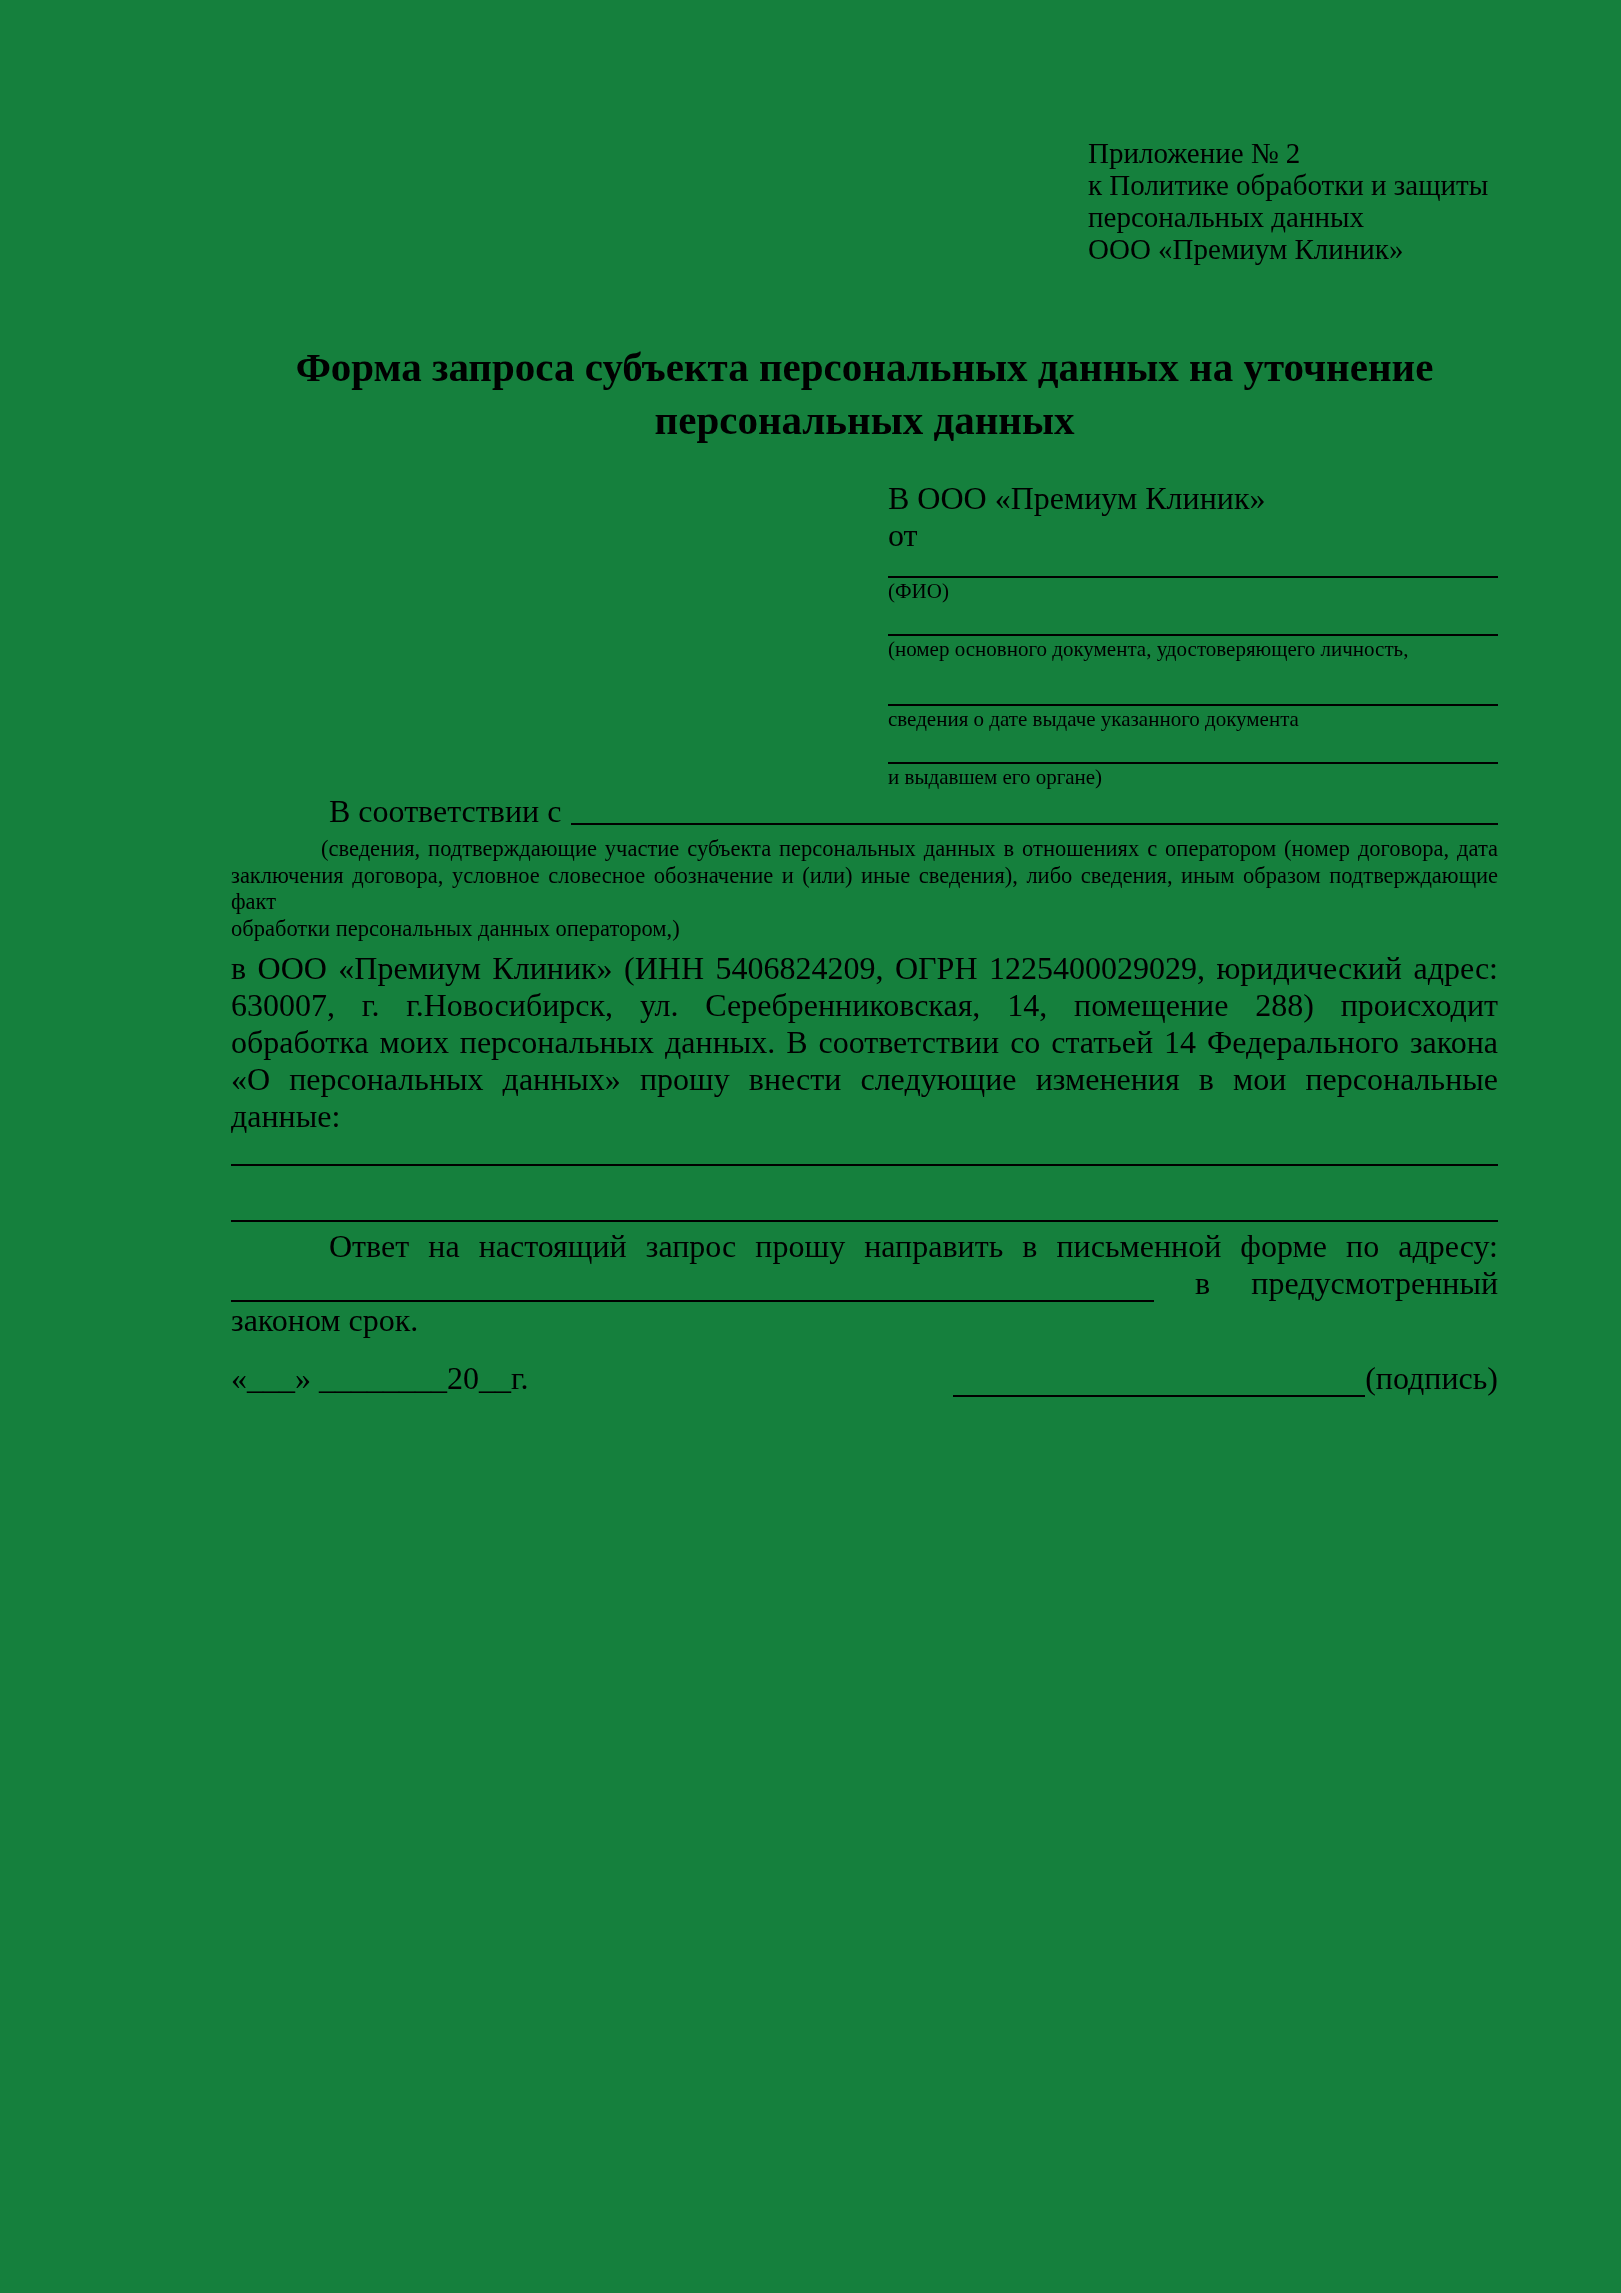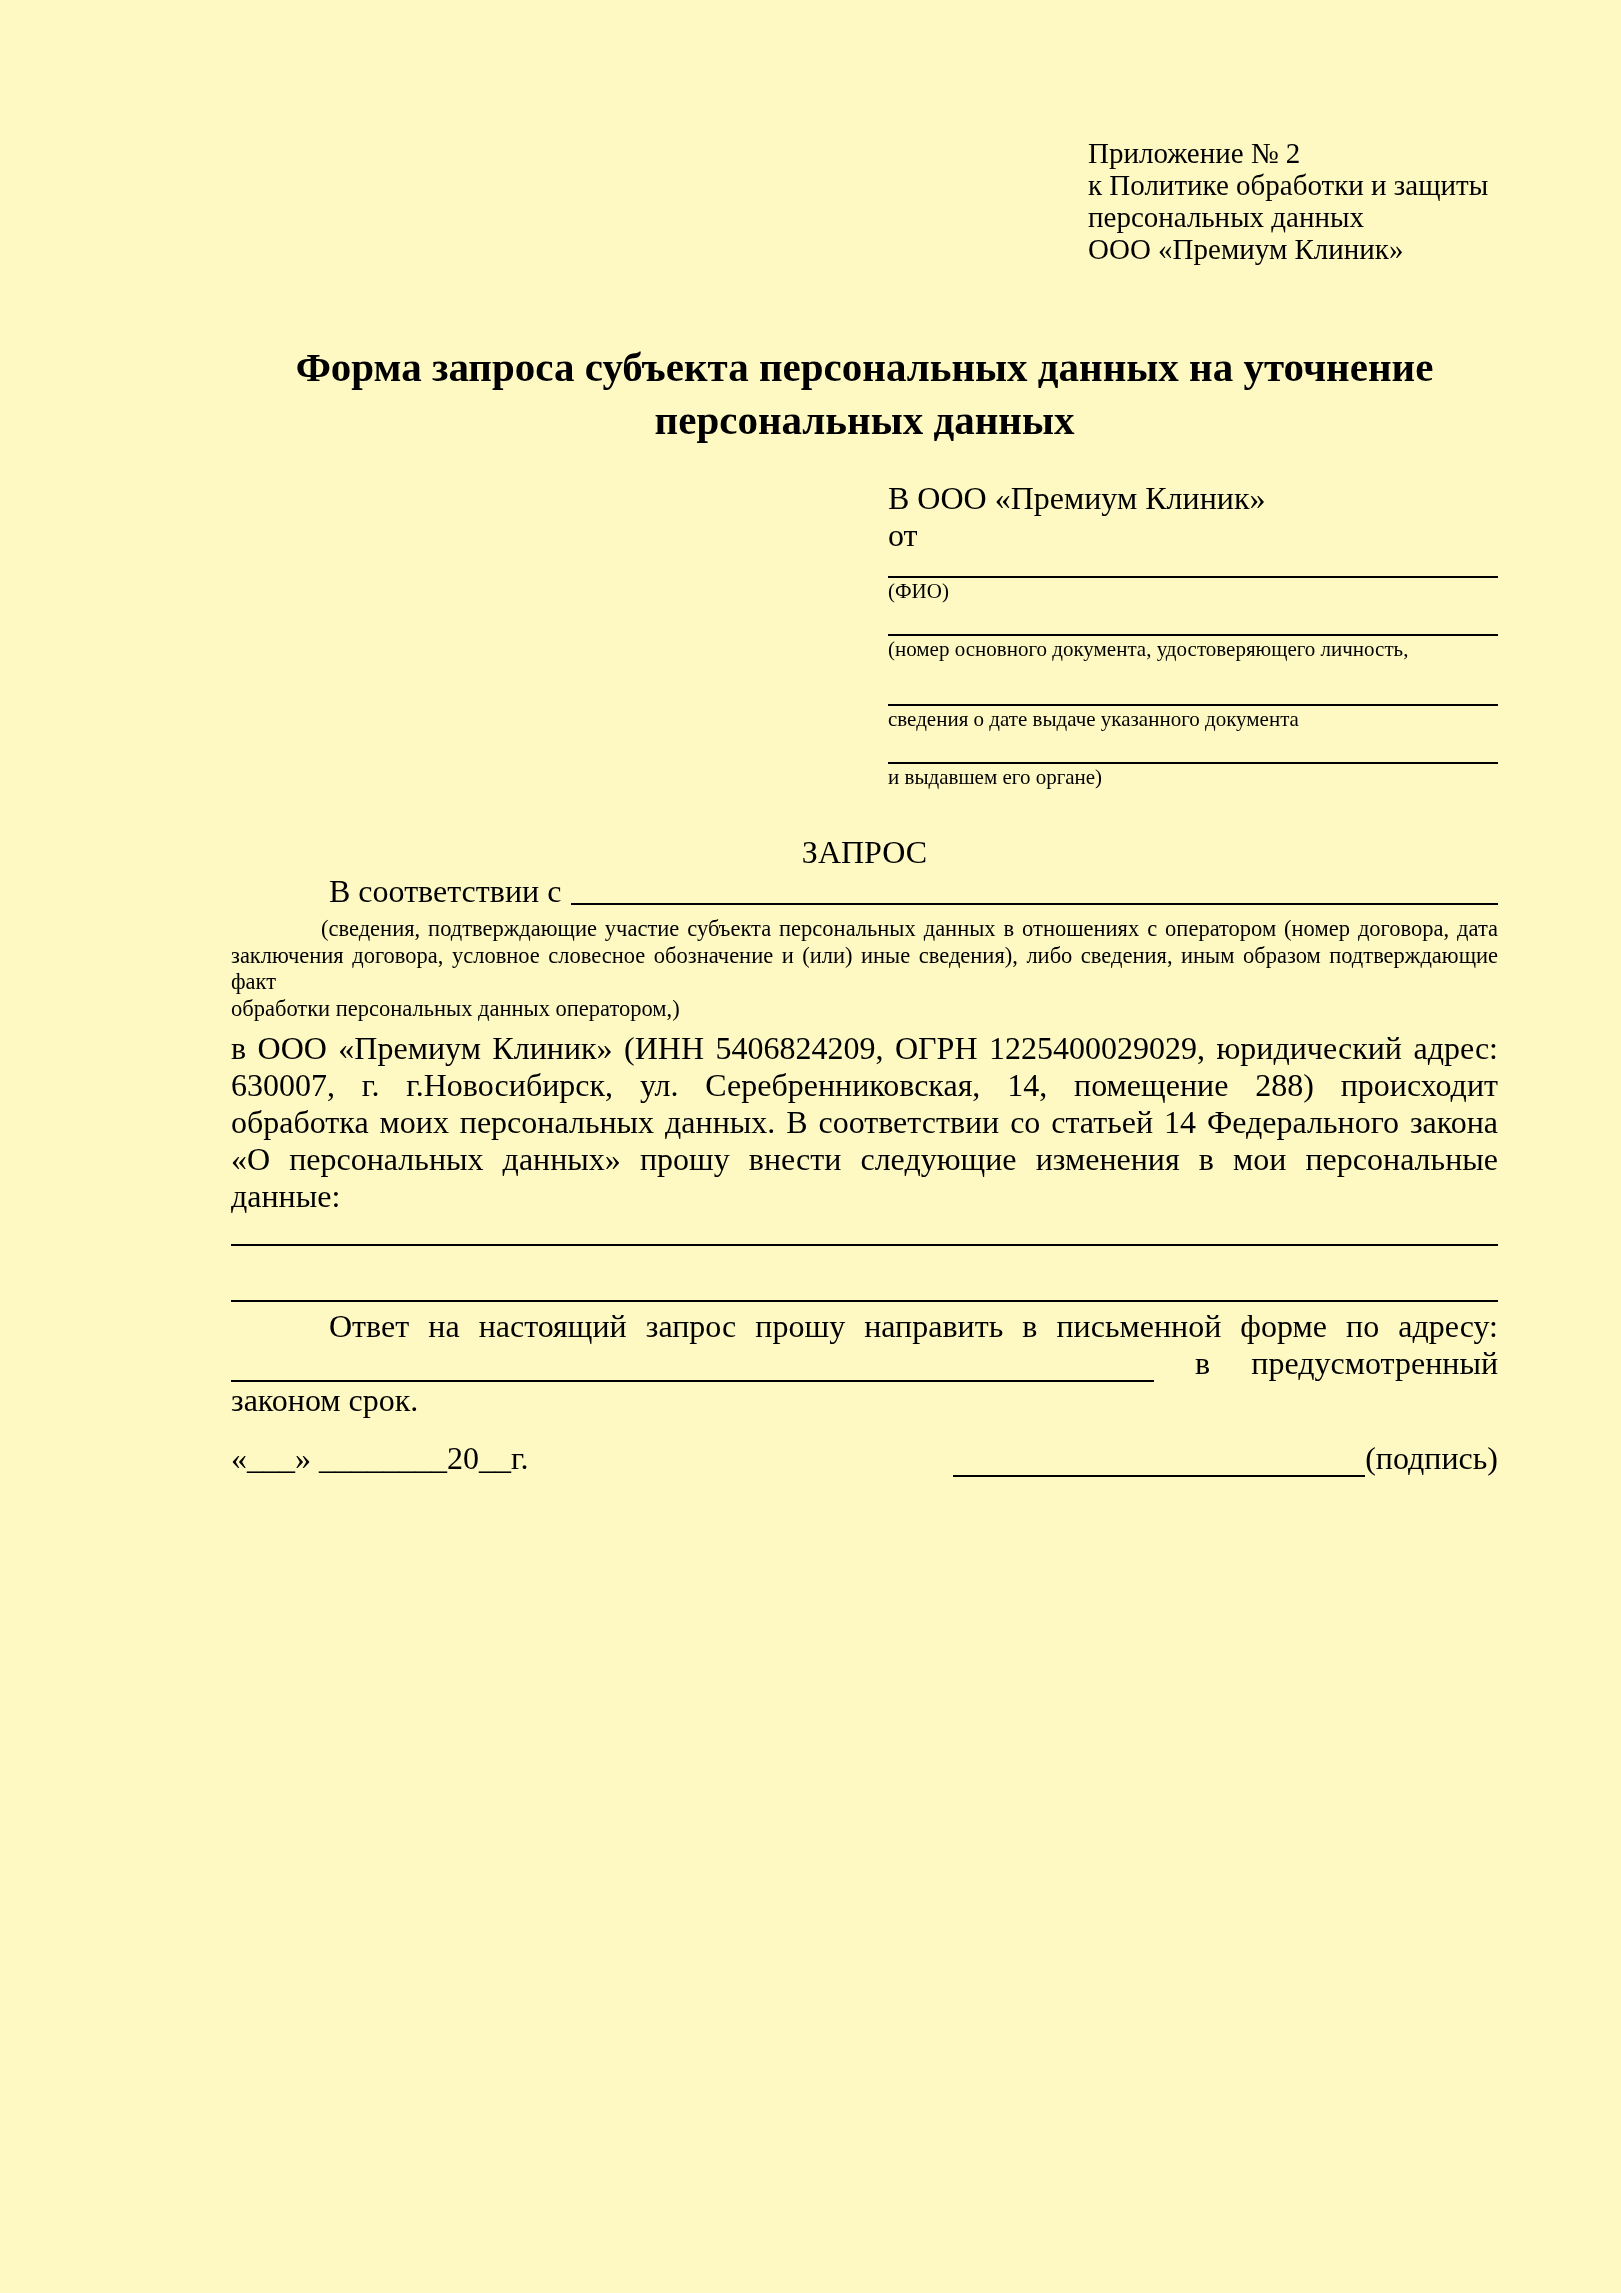--- a/index.html
+++ b/index.html
@@ -1,18 +1,18 @@
 <!DOCTYPE html>
 <html><head>
 <meta charset="utf-8">
 <style>
   * { margin:0; padding:0; box-sizing:border-box; }
   html,body { background:#ffffff; }
   .page {
-    width:1621px; height:2294px; background:#fef9c3; color:#000;
+    width:1621px; height:2294px; background:#15803d; color:#000;
     font-family:"Liberation Serif","DejaVu Serif",serif;
     padding:137px 123px 0 231px; position:relative; overflow:hidden;
   }
   
   .hnote { margin-left:857px; font-size:29px; line-height:32px; }
   
   .title { margin-top:76px; text-align:center; font-weight:bold; font-size:41px; line-height:53px; }
   
   .addr { margin-top:33px; margin-left:657px; width:610px; font-size:32px; line-height:37px; }
   .addr .uline { border-bottom:2.9px solid #000; }
@@ -59,21 +59,20 @@
     <div class="uline u1"></div>
     <div class="cap">(ФИО)</div>
     <div class="uline u2"></div>
     <div class="cap">(номер основного документа, удостоверяющего личность,</div>
     <div class="uline u3"></div>
     <div class="cap">сведения о дате выдаче указанного документа</div>
     <div class="uline u4"></div>
     <div class="cap">и выдавшем его органе)</div>
   </div>
 
-  <div class="zapros">ЗАПРОС</div>
 
   <div class="intro">
     <span class="pfx">В соответствии с</span>
     <span class="fill"></span>
   </div>
 
   <div class="legal">
     <div class="first jl">(сведения, подтверждающие участие субъекта персональных данных в отношениях с оператором (номер договора, дата</div>
     <div class="jl">заключения договора, условное словесное обозначение и (или) иные сведения), либо сведения, иным образом подтверждающие факт</div>
     <div>обработки персональных данных оператором,)</div>

